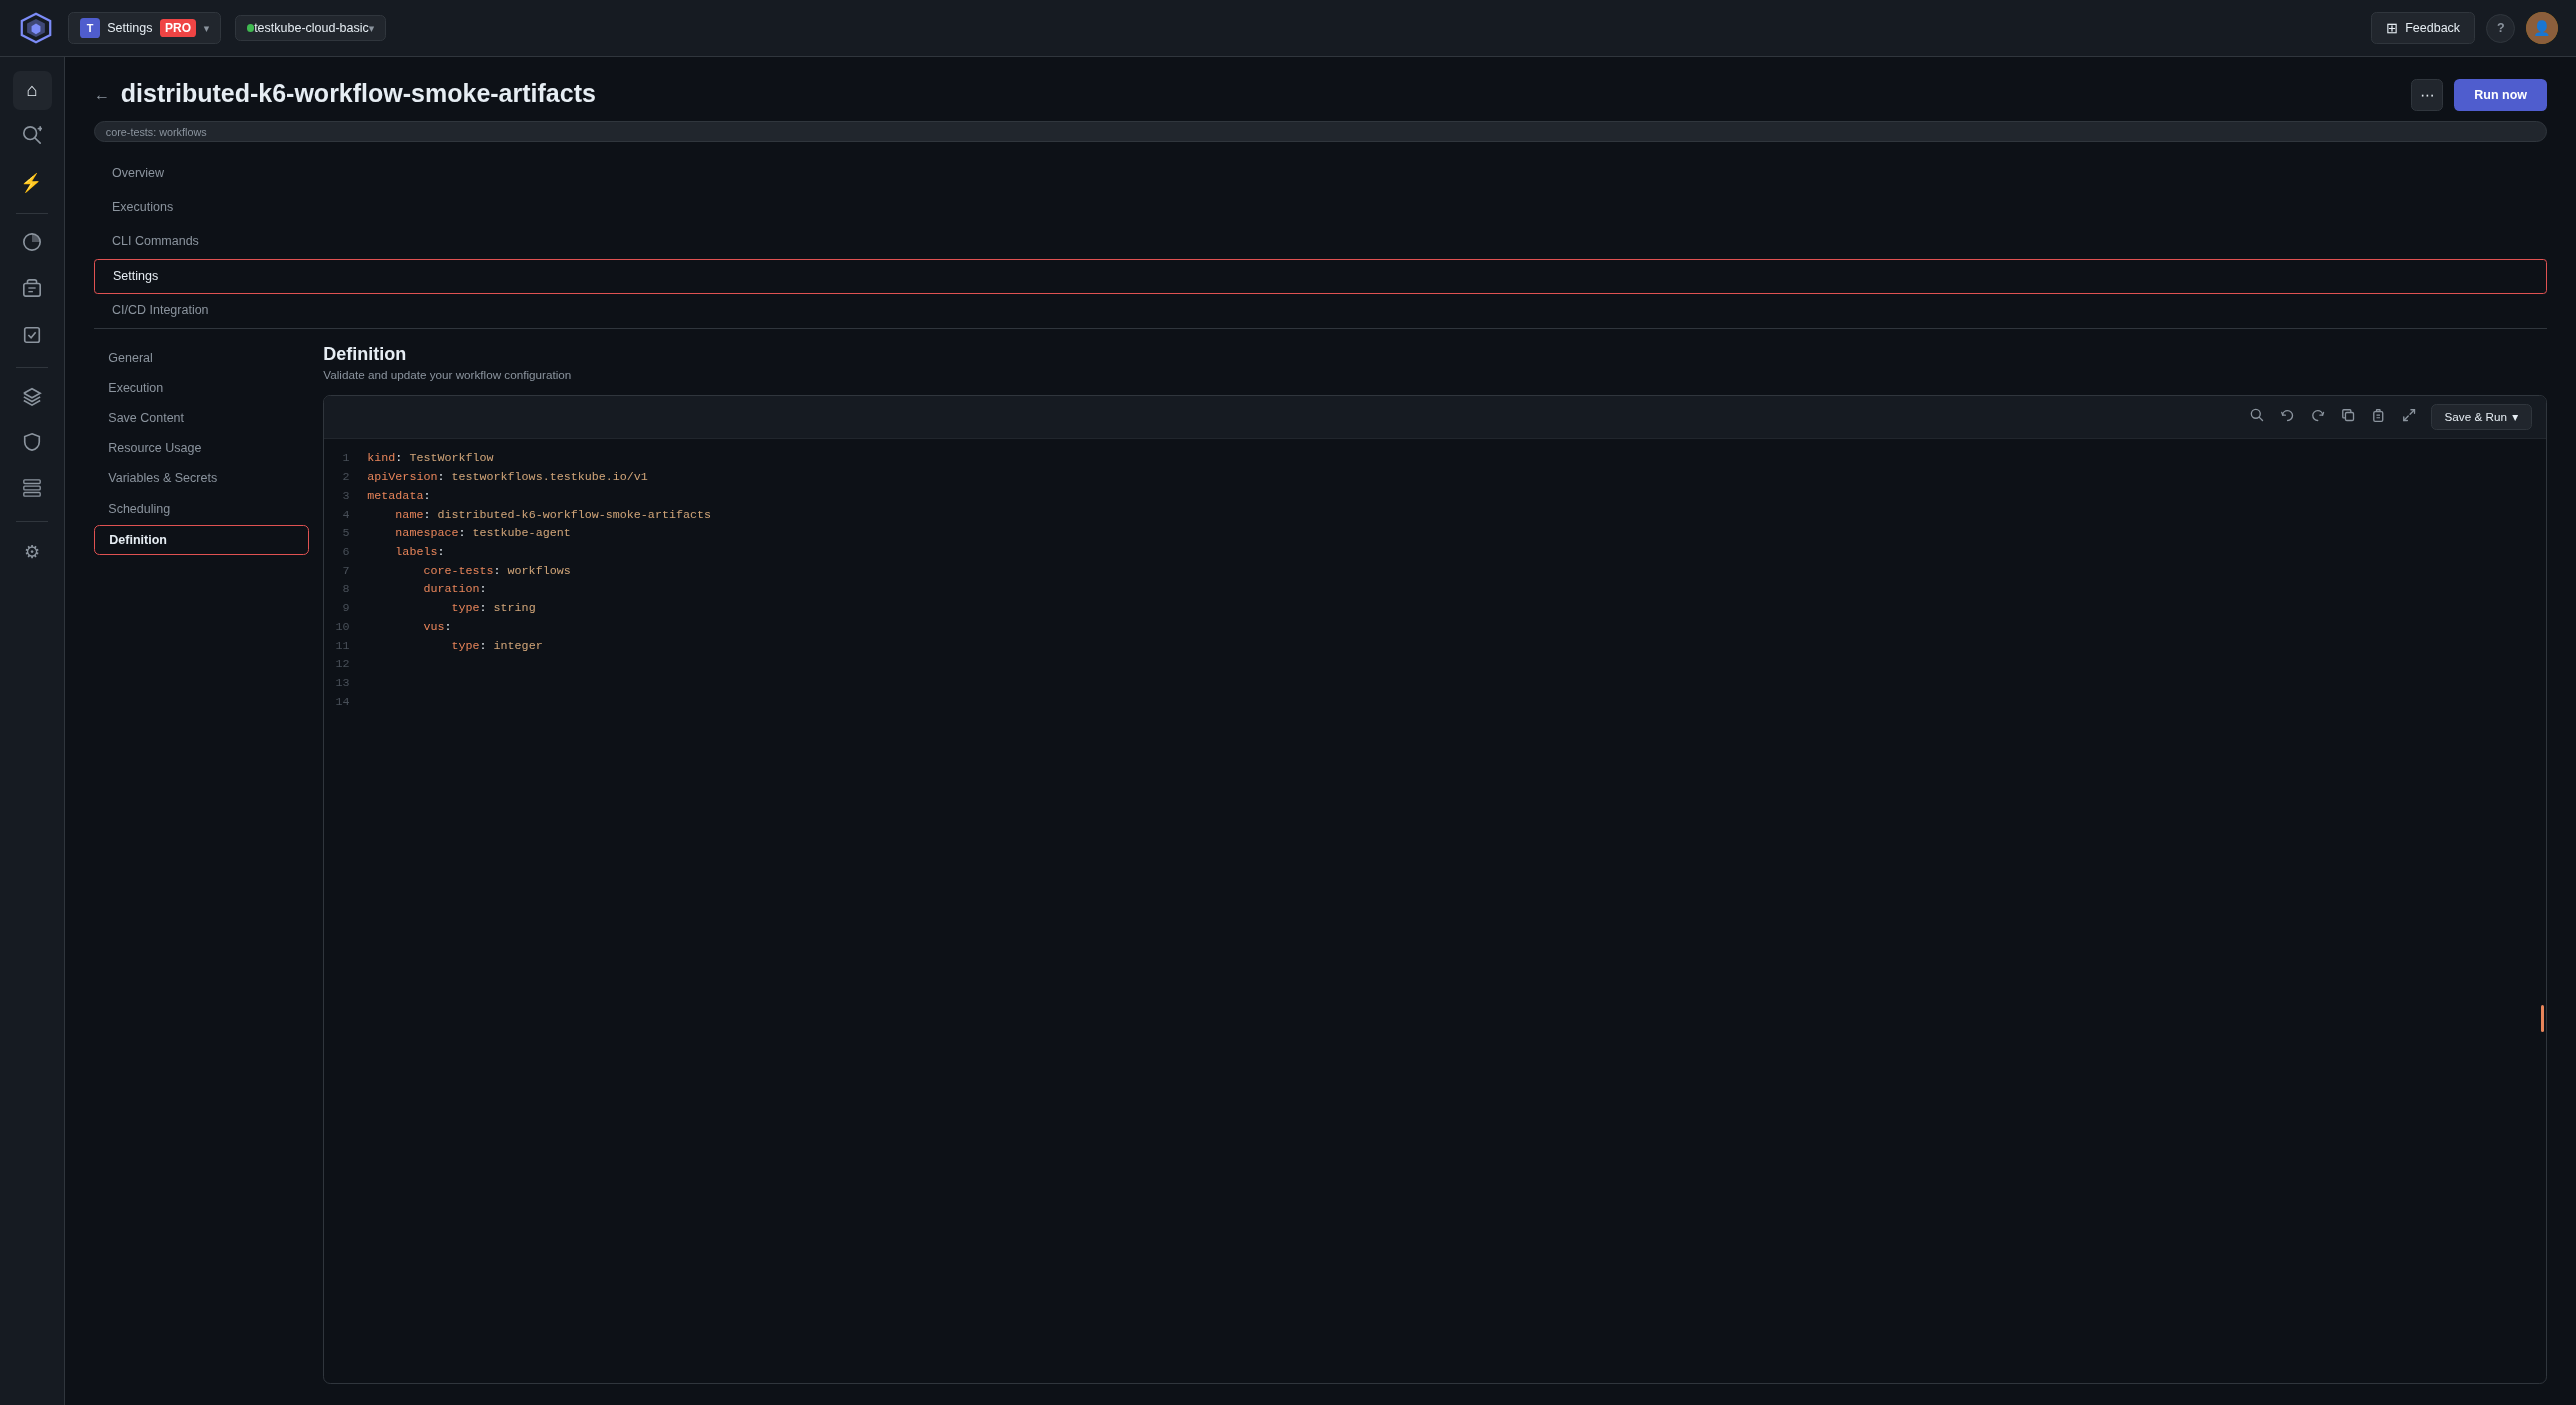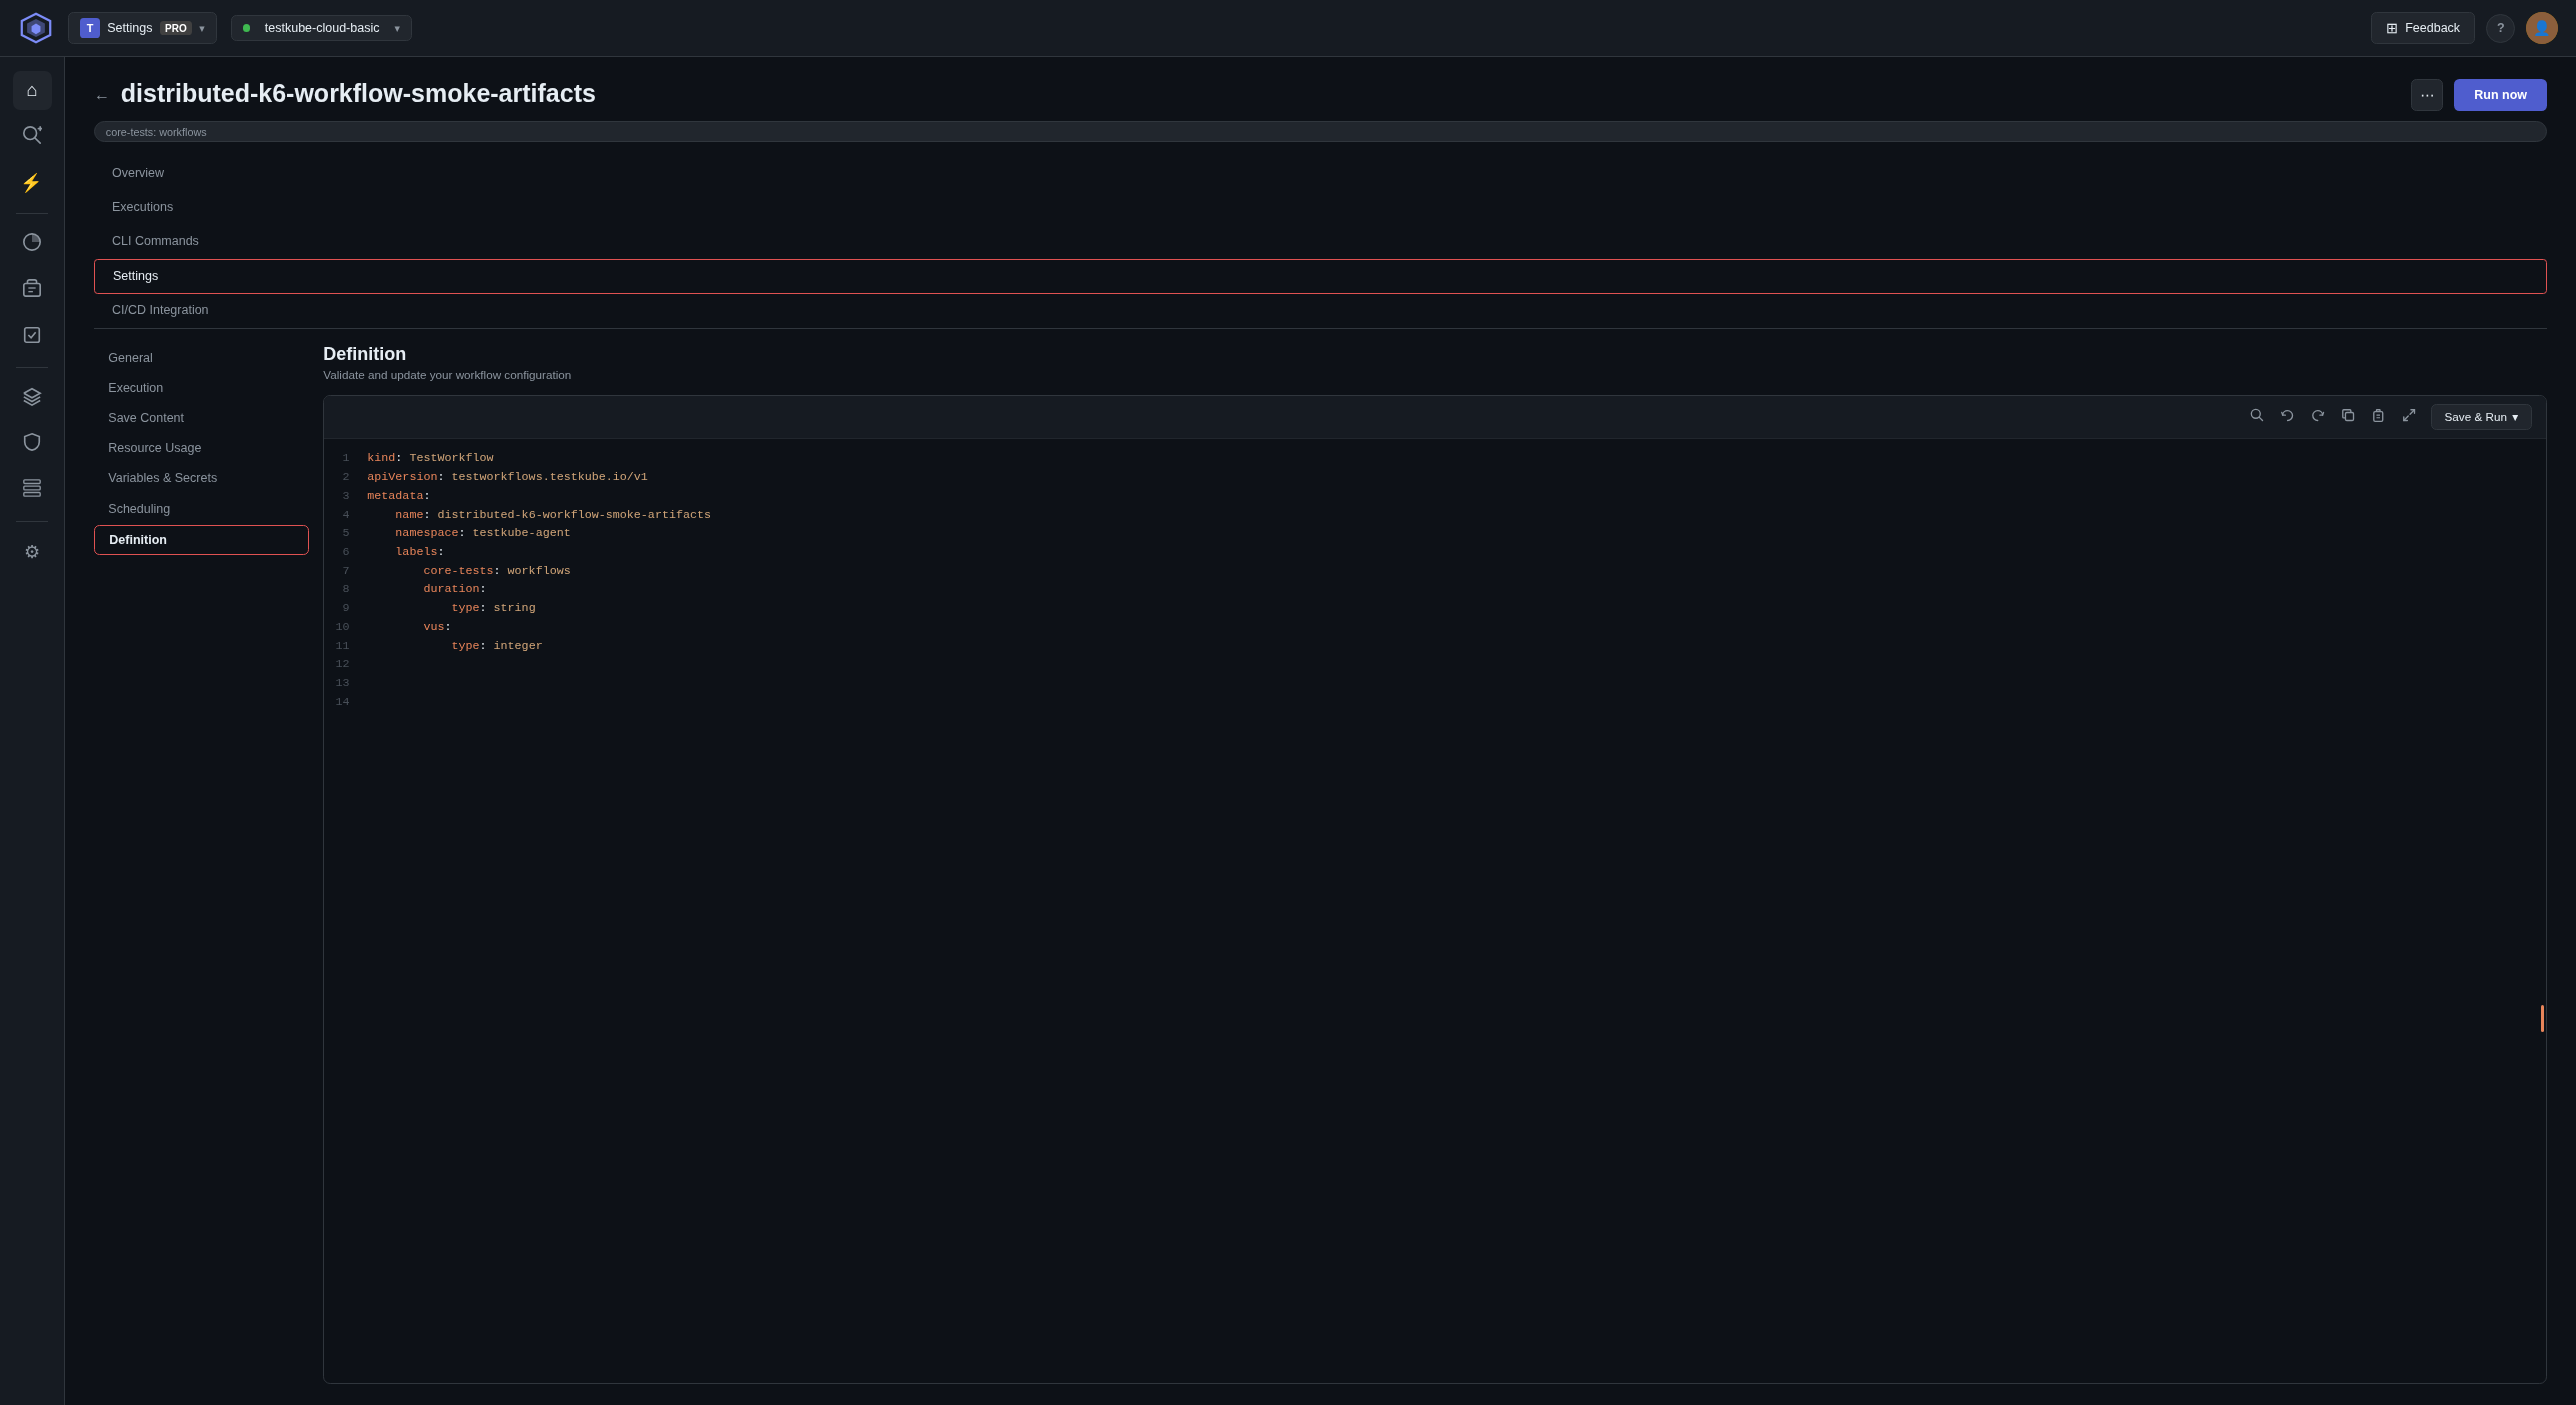--- a/index.html
+++ b/index.html
@@ -54,32 +54,32 @@
       align-items: center;
       justify-content: center;
       font-size: 10.8px;
       font-weight: 700;
     }
     .workspace-name {
       font-size: 12.5px;
       font-weight: 500;
     }
     .pro-badge {
-      background: #404040;
+      background: #ef4444;
       color: white;
-      font-size: 10px;
+      font-size: 12px;
       font-weight: 700;
       padding: 1.8px 5.4px;
       border-radius: 3.6px;
     }
     .chevron-icon { color: #8b949e; font-size: 10.8px; }
     .env-selector {
       display: flex;
       align-items: center;
-      gap: 15px;
+      gap: 0;
       background: #21262d;
       border: 0.9px solid #30363d;
       border-radius: 5.4px;
       padding: 5.4px 10.8px;
       cursor: pointer;
     }
     .env-dot {
       width: 7.2px;
       height: 7.2px;
       background: #3fb950;

